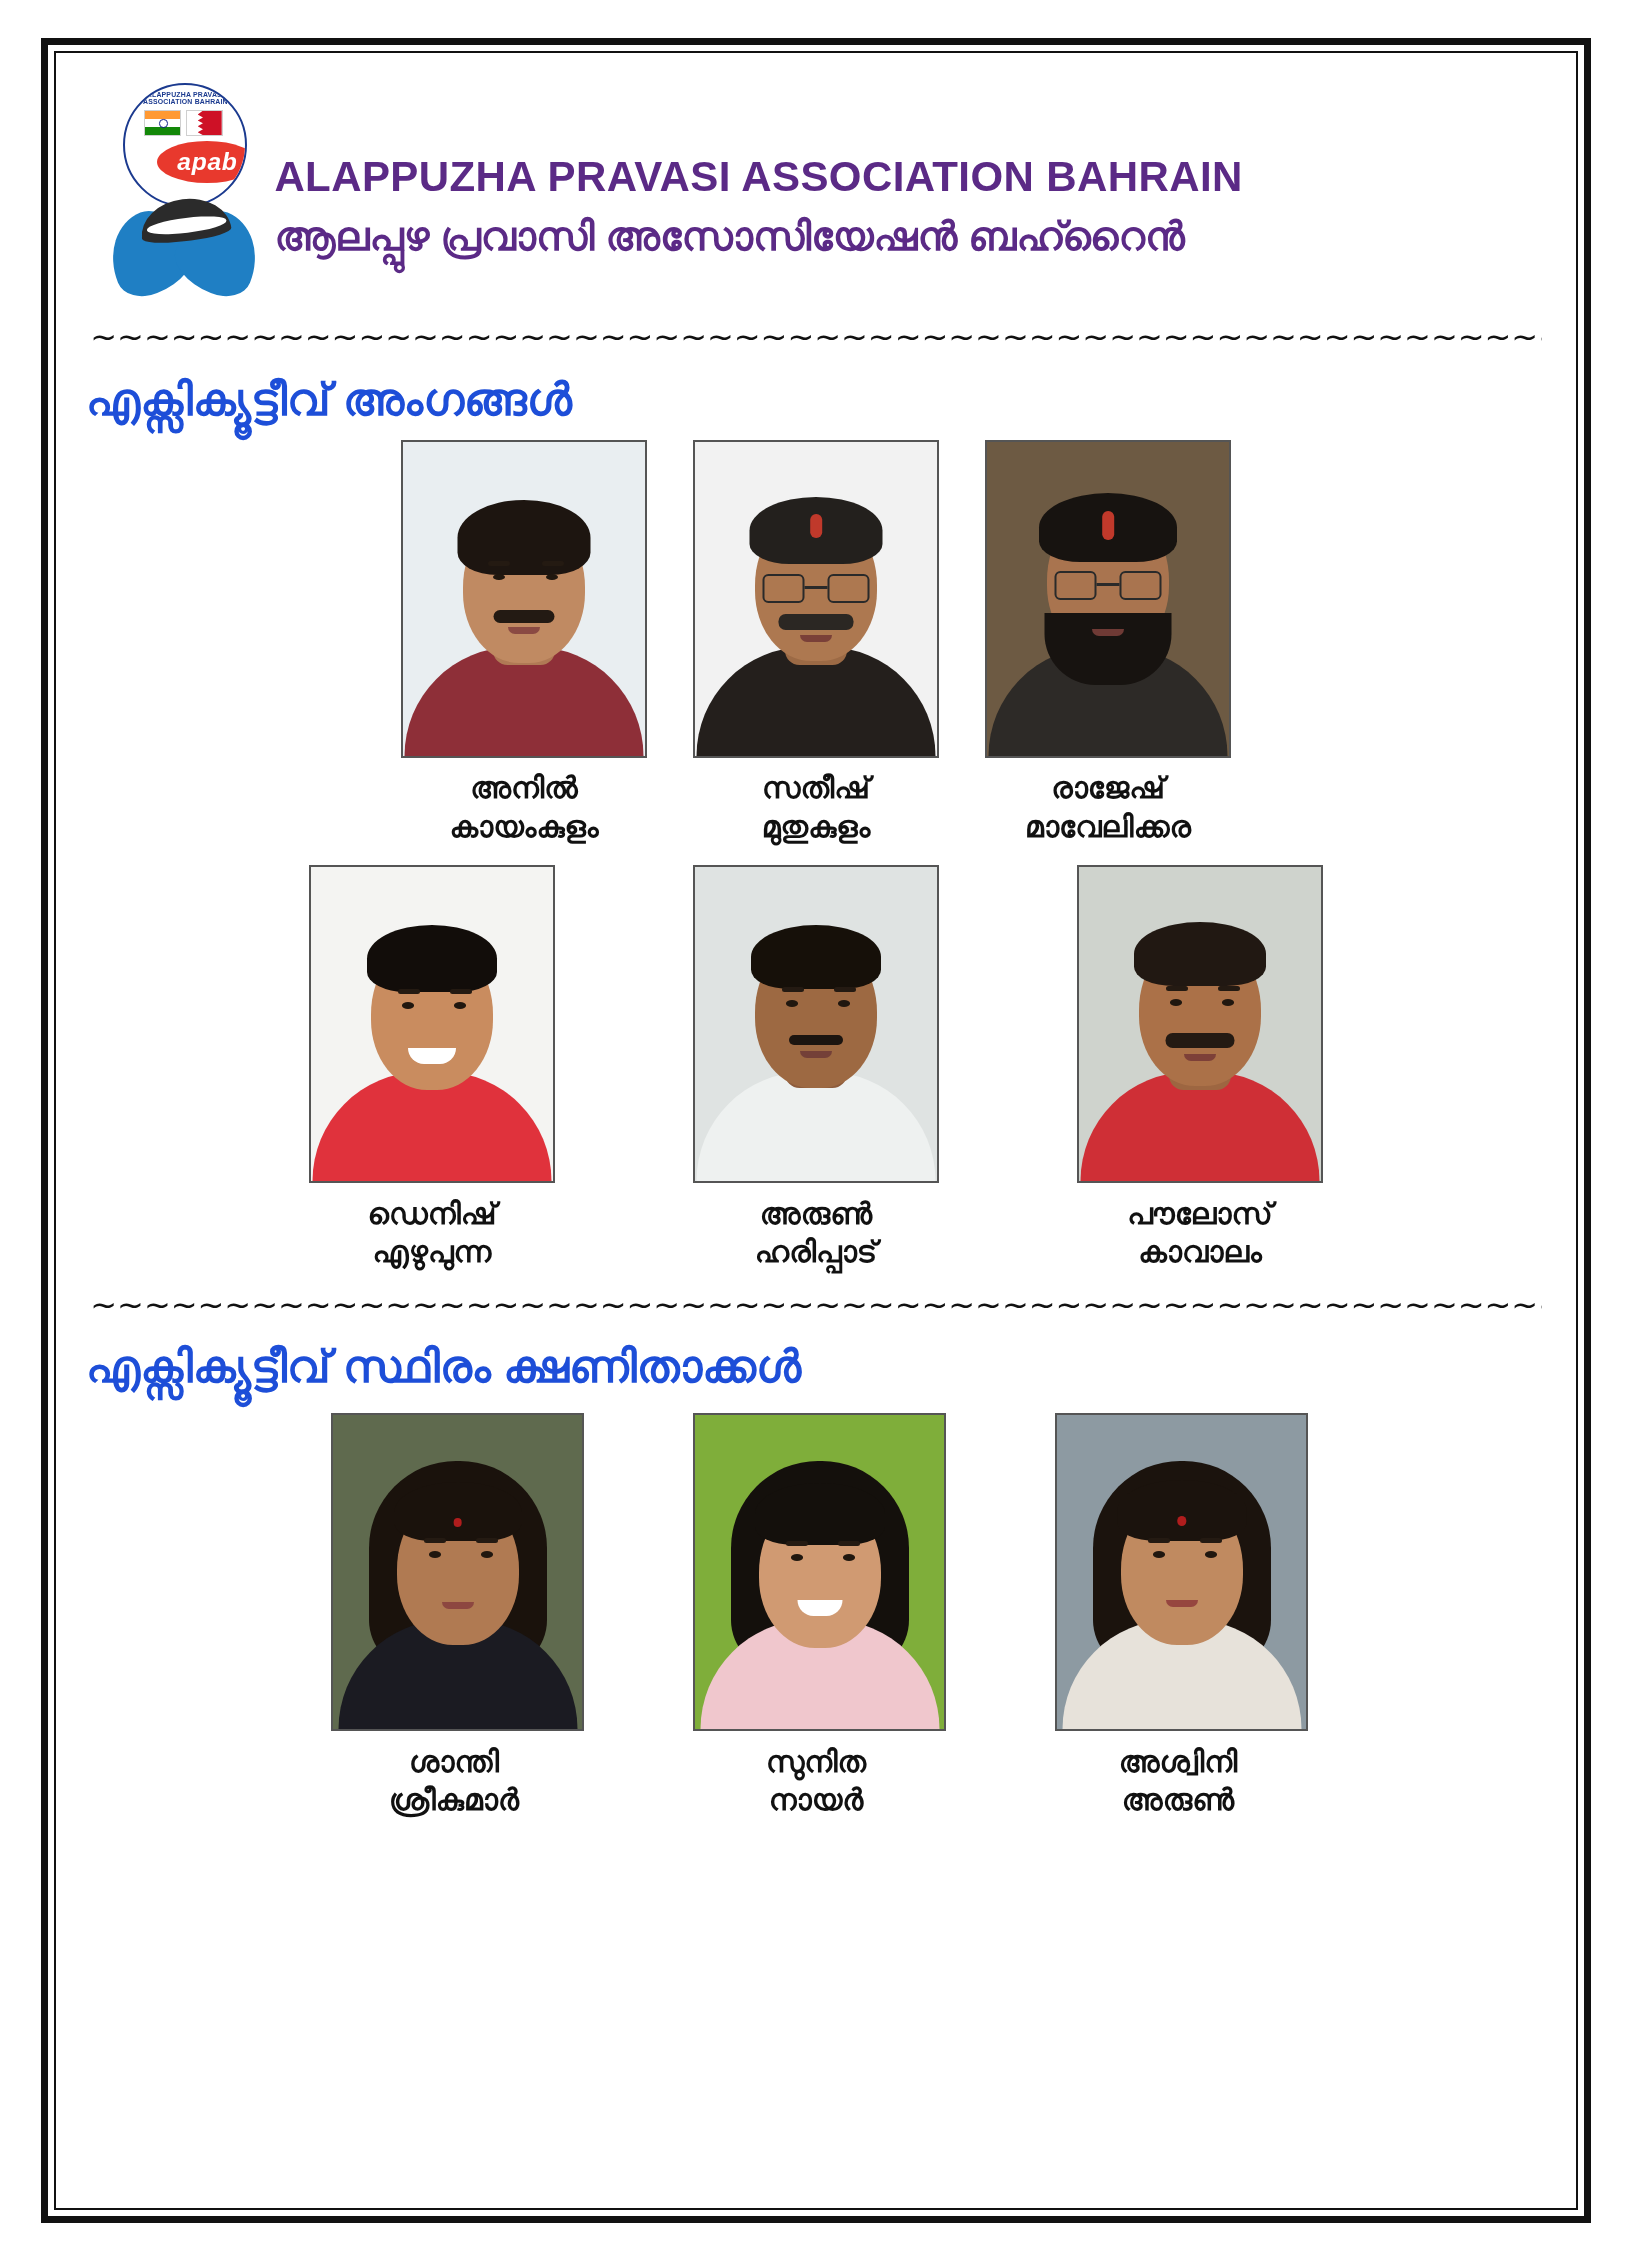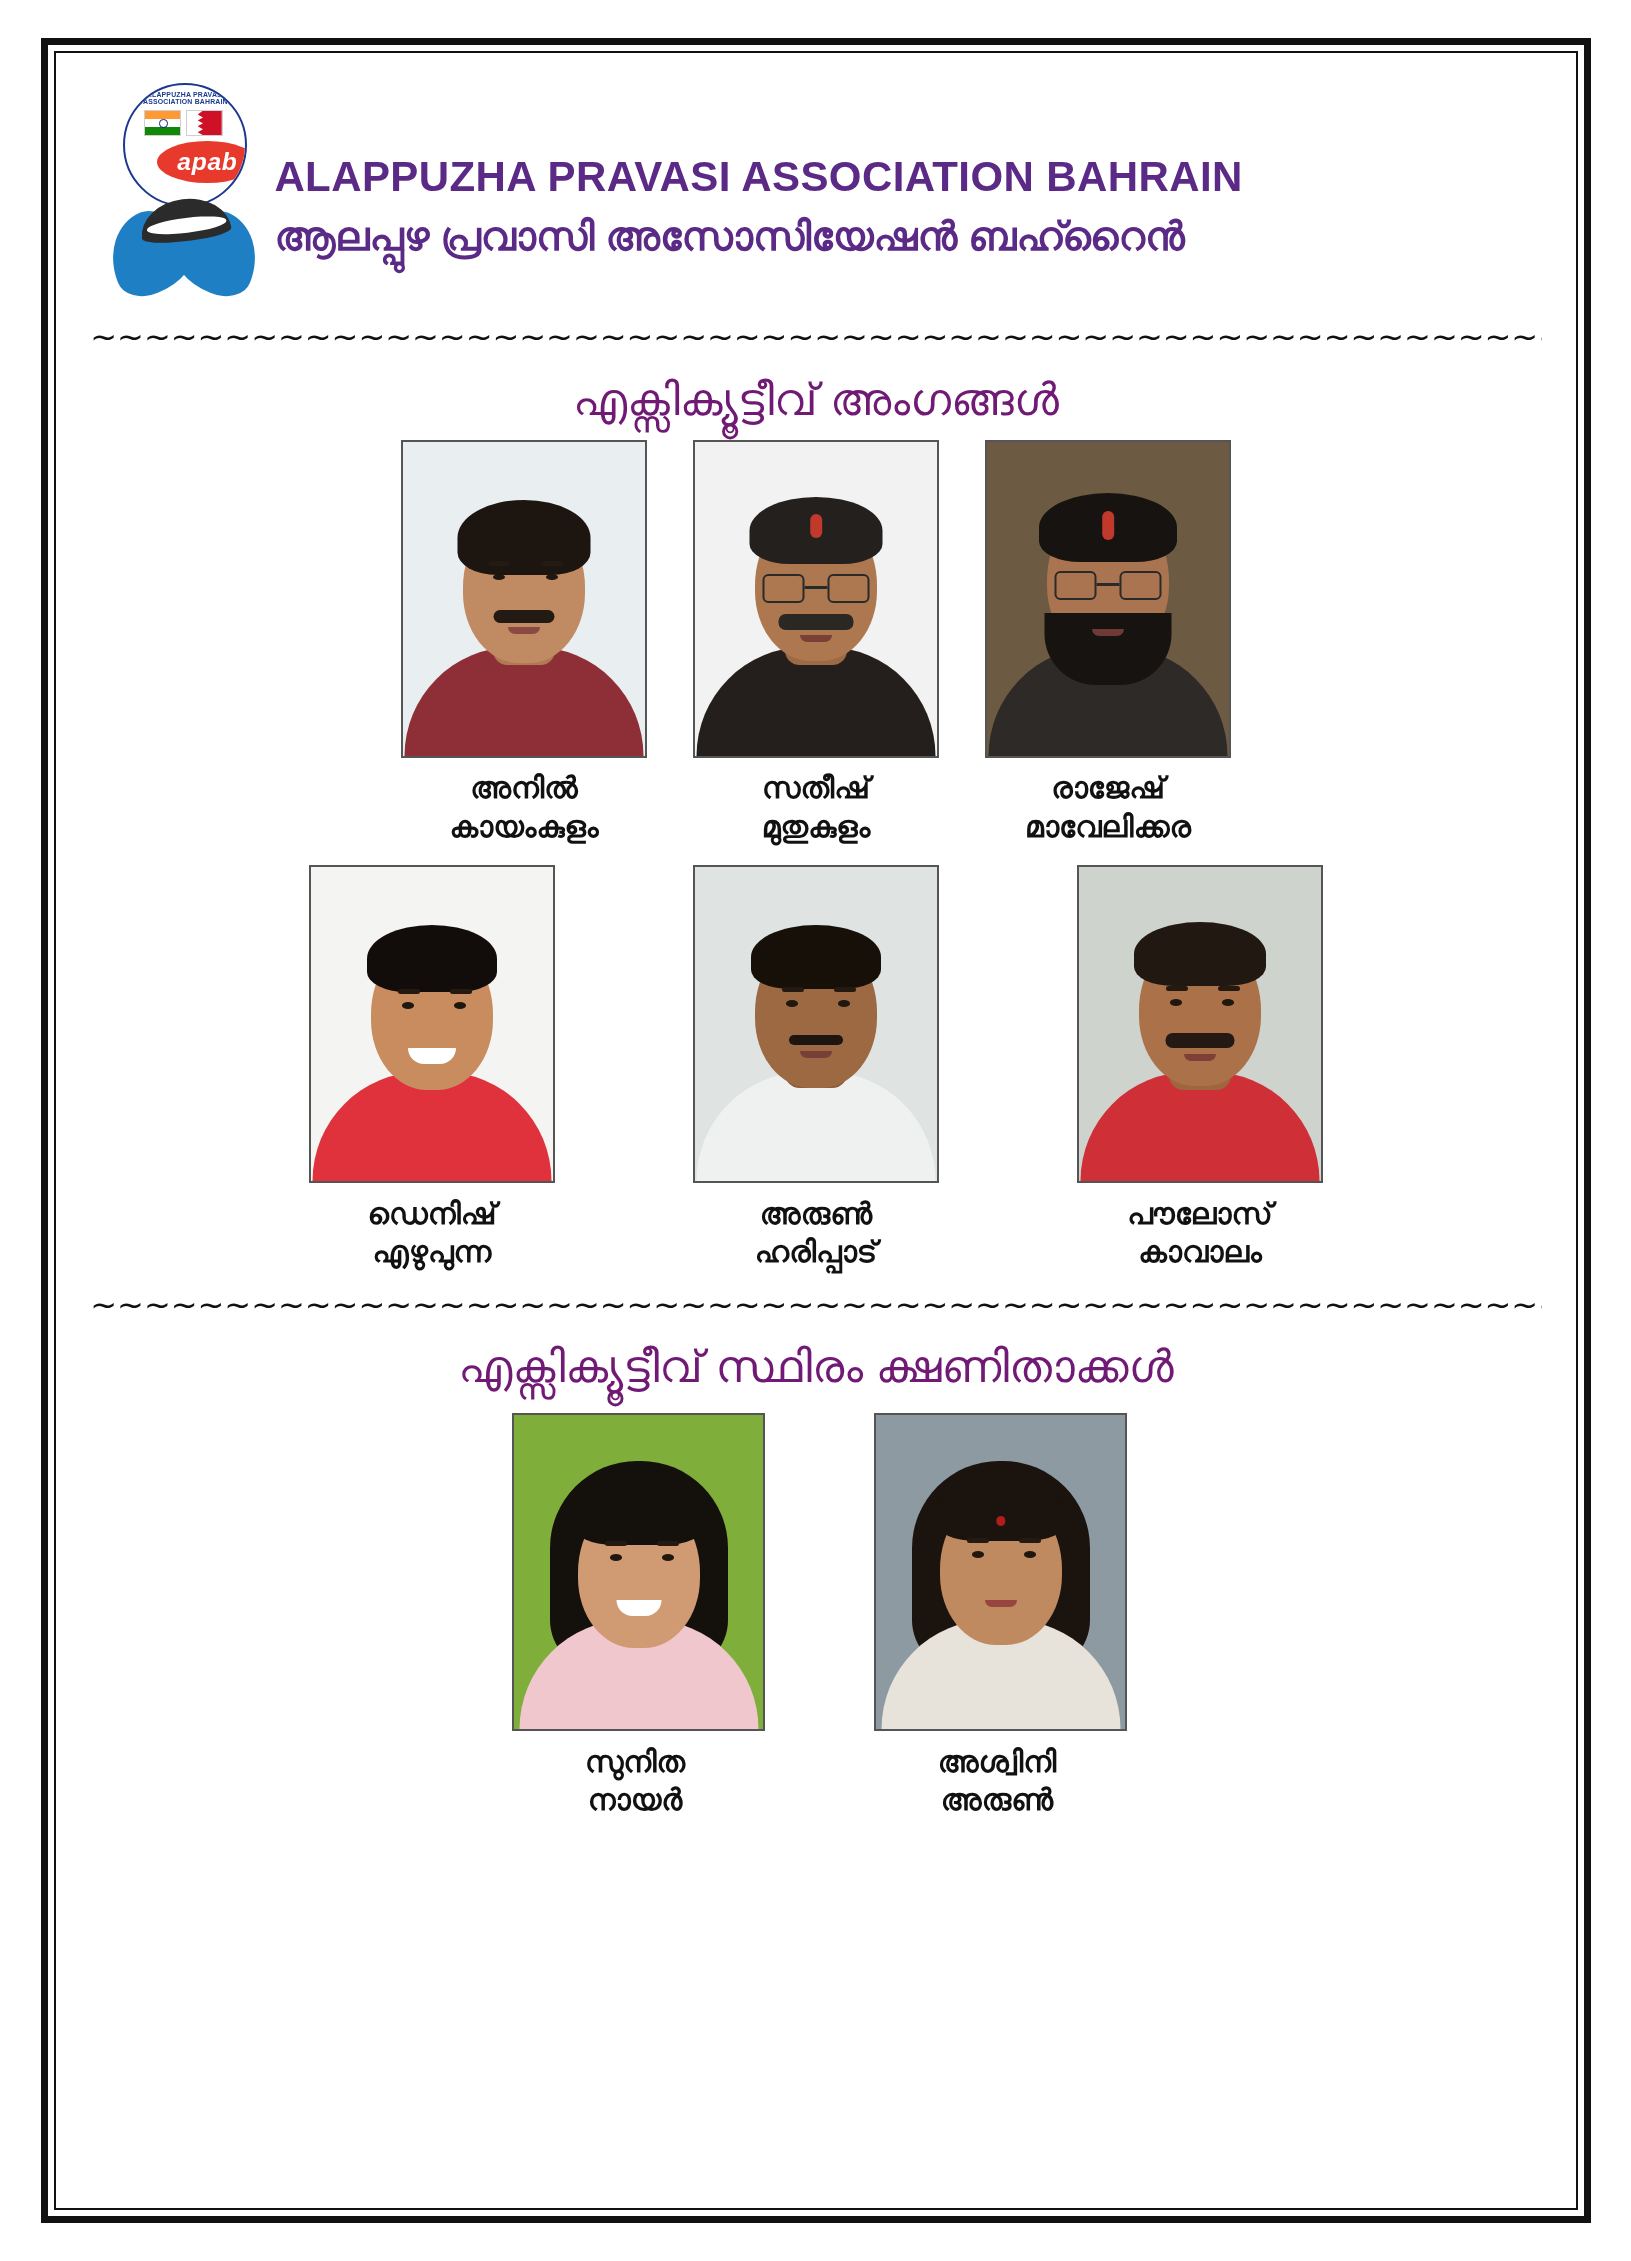--- a/index.html
+++ b/index.html
@@ -204,24 +204,23 @@
     color: #111111;
     font-size: 32px;
     line-height: 22px;
     letter-spacing: 0px;
     white-space: nowrap;
     font-family: "DejaVu Sans", sans-serif;
   }
 
   
   .section-title {
-    text-align: center;
     font-size: 45px;
-    font-weight: normal;
-    color: #701a75;
+    font-weight: bold;
+    color: #1d4ed8;
     margin: 22px 0 13px 0;
     line-height: 1.2;
   }
 
   .grid {
     display: flex;
     justify-content: center;
     align-items: flex-end;
     flex-wrap: nowrap;
   }
@@ -442,20 +441,38 @@
       </div>
 
     </div>
 
     <div class="wave" style="margin-top:22px">~~~~~~~~~~~~~~~~~~~~~~~~~~~~~~~~~~~~~~~~~~~~~~~~~~~~~~~~~~~~~~~~~~~~~~~~~~~~~~~~~~~~~~~~~~~~~~~~~~~~~~~~~~</div>
 
     <div class="section-title">എക്സിക്യൂട്ടീവ് സ്ഥിരം ക്ഷണിതാക്കൾ</div>
 
     <div class="grid row-3">
 
+      <div class="member">
+        <div class="photo small">
+          <div class="bg" style="background:#5f6a4e"></div>
+          <div class="hair-long" style="background:#1a120c"></div>
+          <div class="shoulders" style="background:#1b1b22"></div>
+          <div class="neck" style="background:#a06a46; bottom:93px"></div>
+          <div class="head" style="top:78px; background:#b07a52"></div>
+          <div class="hair" style="top:67px; width:127px; height:59px; background:#1a120c"></div>
+          <div class="bindi" style="top:103px; width:8.7px; height:8.7px"></div>
+          <div class="eye" style="left:96px; top:136px"></div>
+          <div class="eye" style="left:148px; top:136px"></div>
+          <div class="brow" style="left:91px; top:123px"></div>
+          <div class="brow" style="left:143px; top:123px"></div>
+          <div class="mouth" style="top:187px; background:#8d4740"></div>
+        </div>
+        <div class="member-name">ശാന്തി
+ശ്രീകുമാർ</div>
+      </div>
 
       <div class="member">
         <div class="photo small">
           <div class="bg" style="background:#7fae3a"></div>
           <div class="hair-long" style="background:#14100c"></div>
           <div class="shoulders" style="background:#f0c7cd"></div>
           <div class="neck" style="background:#c08a65; bottom:91px"></div>
           <div class="head" style="top:81px; background:#d09a72"></div>
           <div class="hair" style="top:68px; width:130px; height:62px; background:#14100c"></div>
           <div class="eye" style="left:96px; top:139px"></div>

